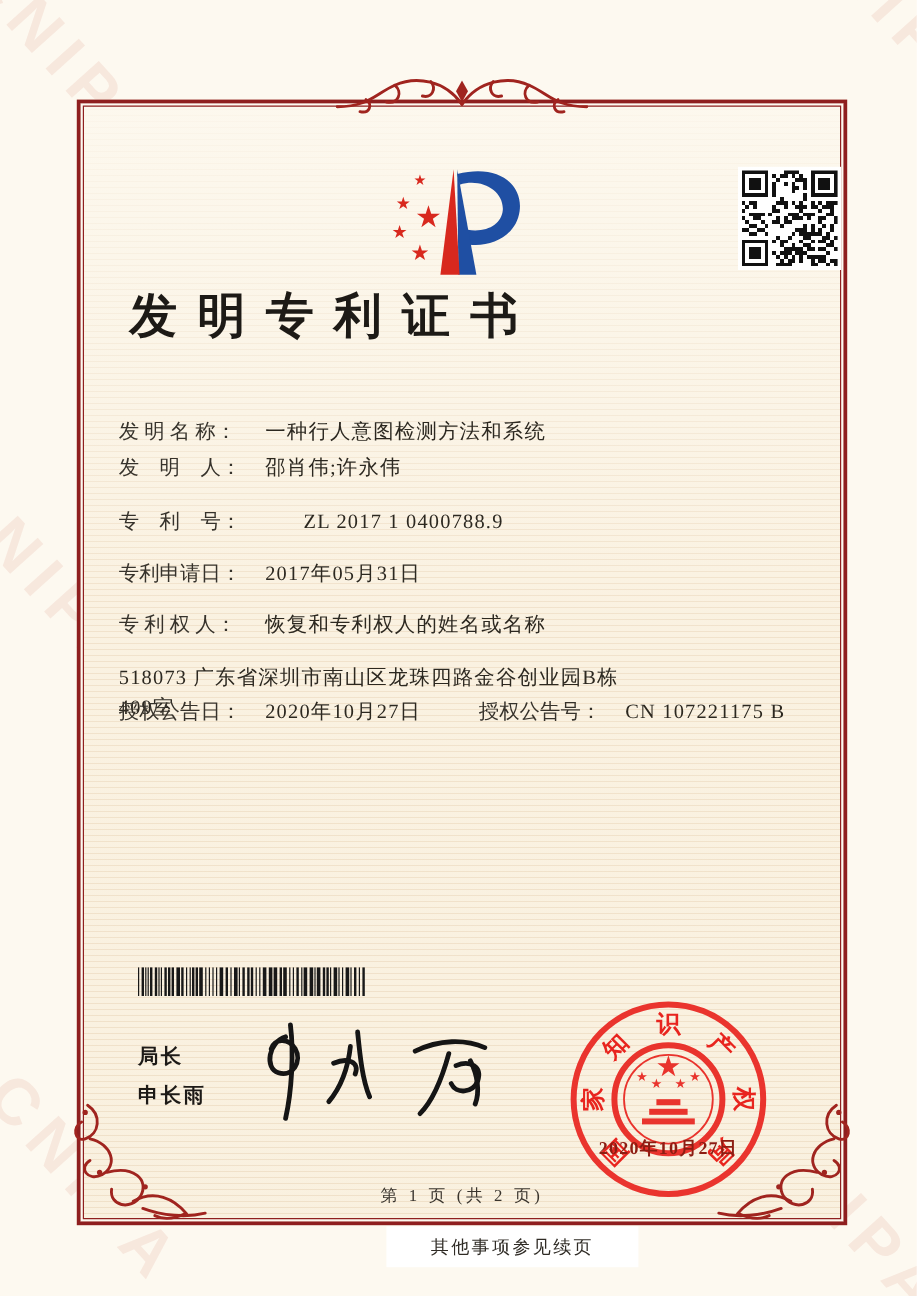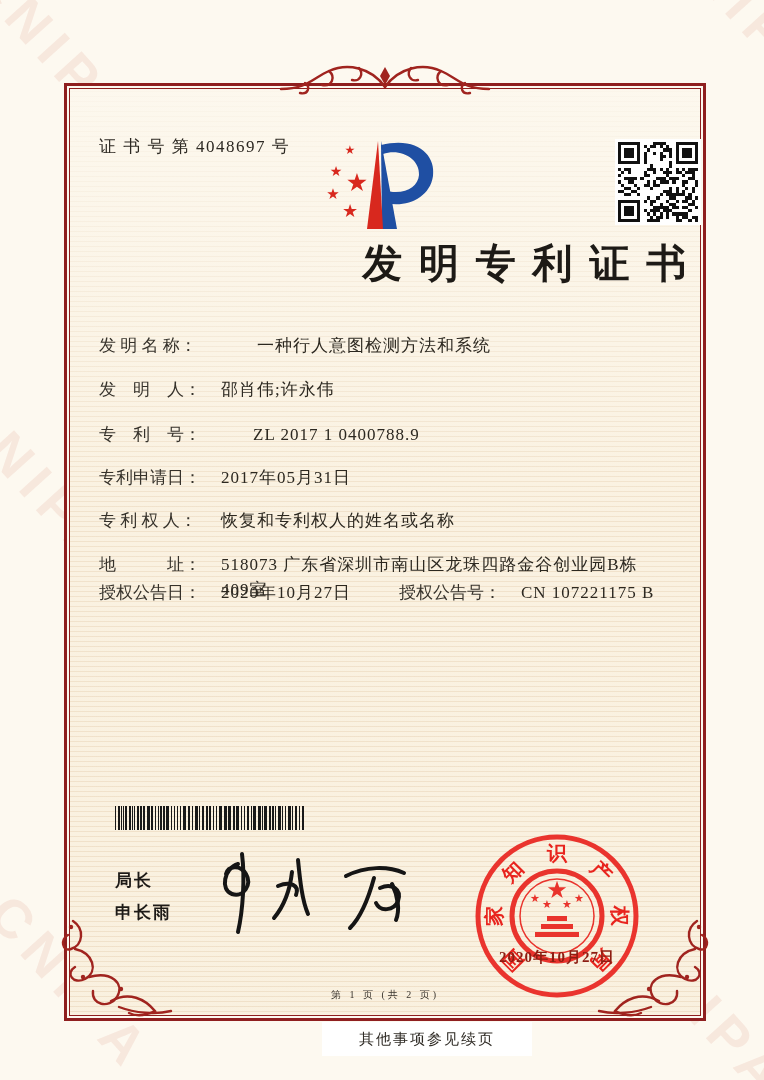--- a/index.html
+++ b/index.html
@@ -14,42 +14,42 @@
   .panel{position:absolute;left:64px;top:83px;width:636px;height:932px;
          border:3px solid #8f1f1f;
          box-shadow:inset 0 0 0 2px #fdf9f0, inset 0 0 0 3px #8f1f1f;
          background-color:#faf2e2;
          background-image:
            linear-gradient(180deg, rgba(253,249,240,0.85) 0%, rgba(250,240,222,0.2) 45%, rgba(246,233,208,0.15) 100%),
            repeating-linear-gradient(180deg, rgba(206,166,120,0.25) 0 1px, rgba(0,0,0,0) 1px 5px);}
   .certno{position:absolute;left:32px;top:49px;font-size:17px;letter-spacing:1.5px;color:#2c2822;}
   .logo{position:absolute;left:256px;top:47px;width:120px;height:100px;}
   .qr{position:absolute;left:548px;top:53px;width:80px;height:80px;background:#fff;padding:3px;}
-  .title{position:absolute;left:0;top:150px;width:100%;text-align:right;
-         font-size:40px;font-weight:600;letter-spacing:0.42em;text-indent:0.42em;color:#1d1a16;}
+  .title{position:absolute;left:0;top:150px;width:100%;text-align:left;
+         font-size:40px;font-weight:600;letter-spacing:0.42em;text-indent:0.42em;color:#1d1a16;padding-left:24px;}
   .fields{position:absolute;left:32px;top:247px;width:576px;height:300px;}
   .frow{position:absolute;display:flex;font-size:17px;line-height:25px;}
   .flabel{flex:0 0 122px;color:#36322b;}
   .fvalue{color:#2c2820;letter-spacing:1px;}
   .frow .wrapval{max-width:434px;}
   .grant{position:absolute;left:32px;top:494px;width:576px;display:flex;font-size:17px;line-height:25px;}
   .grant .pair1{display:flex;width:300px;}
   .grant .pair2{display:flex;}
   .paras{position:absolute;left:36px;top:549px;width:578px;font-size:16.5px;line-height:24.5px;
          color:#2f2b25;letter-spacing:0.3px;}
   .paras p{margin:0;text-indent:2em;}
   .barcode{position:absolute;left:48px;top:720px;width:190px;height:24px;}
   .sig-title,.sig-name{position:absolute;left:48px;font-family:Liberation Mono, monospace;
          font-weight:700;font-size:17px;color:#1d1a17;letter-spacing:2px;}
   .sig-title{top:783px;}
   .sig-name{top:815px;}
   .signature{position:absolute;left:141px;top:762px;width:220px;height:90px;}
   .seal{position:absolute;left:404px;top:744px;width:172px;height:172px;}
   .pagination{position:absolute;left:0;top:902px;width:100%;text-align:center;
-              font-size:10px;letter-spacing:3px;color:#3a352e;}
+              font-size:14px;letter-spacing:3px;color:#3a352e;}
   .footer-note{position:absolute;left:278px;top:1022px;width:210px;height:34px;background:#ffffff;
                display:flex;align-items:center;justify-content:center;
                font-size:15px;letter-spacing:2px;color:#2f2b25;margin-left:44px;}
   .ornament-top{position:absolute;left:208px;top:-27px;width:220px;height:44px;}
   .corner{position:absolute;width:118px;height:102px;}
   .corner.bl{left:-10px;top:833px;}
   .corner.br{left:528px;top:833px;transform:scaleX(-1);}
   .deco{stroke:#a0241f;fill:none;stroke-width:2.4;stroke-linecap:round;}
   svg text{user-select:none;}
 </style>
@@ -102,21 +102,20 @@
         <path d="M18,30 C36,34 42,52 28,60 C16,66 8,54 18,48"></path>
         <path d="M32,58 C54,52 68,64 60,78 C52,90 34,86 36,72"></path>
         <path d="M54,82 C72,72 88,80 98,92 C90,96 80,98 72,94"></path>
         <path d="M62,88 C78,94 98,96 114,92"></path>
       </g>
       <circle cx="14" cy="8" r="2.2" fill="#a0241f"></circle>
       <circle cx="26" cy="58" r="2.2" fill="#a0241f"></circle>
       <circle cx="64" cy="70" r="2.2" fill="#a0241f"></circle>
     </svg>
 
-    <div class="certno">证 书 号 第 4048697 号</div>
 
     <svg class="logo" viewBox="0 0 120 100">
       <path d="M58,12 C94,3 113,22 110,43 C107,65 83,75 63,70 L60,57 C80,63 95,55 96,42 C97,26 78,15 60,21 Z" fill="#1f4fa3"></path>
       <polygon points="58,8 74,96 59,96" fill="#1f4fa3"></polygon>
       <polygon points="55,8 60,96 44,96" fill="#d8281e"></polygon>
       <text x="27" y="17" font-size="12" fill="#d8281e" text-anchor="middle" dominant-baseline="central">★</text>
       <text x="13" y="38" font-size="14" fill="#d8281e" text-anchor="middle" dominant-baseline="central">★</text>
       <text x="34" y="49" font-size="25" fill="#d8281e" text-anchor="middle" dominant-baseline="central">★</text>
       <text x="10" y="61" font-size="15" fill="#d8281e" text-anchor="middle" dominant-baseline="central">★</text>
       <text x="27" y="78" font-size="18" fill="#d8281e" text-anchor="middle" dominant-baseline="central">★</text>
@@ -406,42 +405,41 @@
         <rect x="12" y="24" width="1" height="1" fill="#111"></rect>
         <rect x="18" y="24" width="1" height="1" fill="#111"></rect>
         <rect x="19" y="24" width="1" height="1" fill="#111"></rect>
         <rect x="22" y="24" width="1" height="1" fill="#111"></rect>
         <rect x="24" y="24" width="1" height="1" fill="#111"></rect>
       </svg>
 
     <div class="title">发明专利证书</div>
 
     <div class="fields">
-        <div class="frow" style="top: 0px; gap: 36px;">
+        <div class="frow" style="top: 14px;">
           <span class="flabel">发 明 名 称：</span>
           <span class="fvalue">一种行人意图检测方法和系统</span>
         </div>
         <div class="frow" style="top: 44px;">
           <span class="flabel">发　明　人：</span>
           <span class="fvalue">邵肖伟;许永伟</span>
         </div>
         <div class="frow" style="top: 89px; gap: 32px;">
           <span class="flabel">专　利　号：</span>
           <span class="fvalue">ZL 2017 1 0400788.9</span>
         </div>
         <div class="frow" style="top: 132px;">
           <span class="flabel">专利申请日：</span>
           <span class="fvalue">2017年05月31日</span>
         </div>
         <div class="frow" style="top: 175px;">
           <span class="flabel">专 利 权 人：</span>
           <span class="fvalue">恢复和专利权人的姓名或名称</span>
         </div>
         <div class="frow" style="top: 219px;">
-          <span class="flabel">地　　　址：</span>
           <span class="fvalue wrapval">518073 广东省深圳市南山区龙珠四路金谷创业园B栋409室</span>
         </div>
       </div>
 
     <div class="grant">
       <span class="pair1">
         <span class="flabel">授权公告日：</span>
         <span class="fvalue">2020年10月27日</span>
       </span>
       <span class="pair2">

